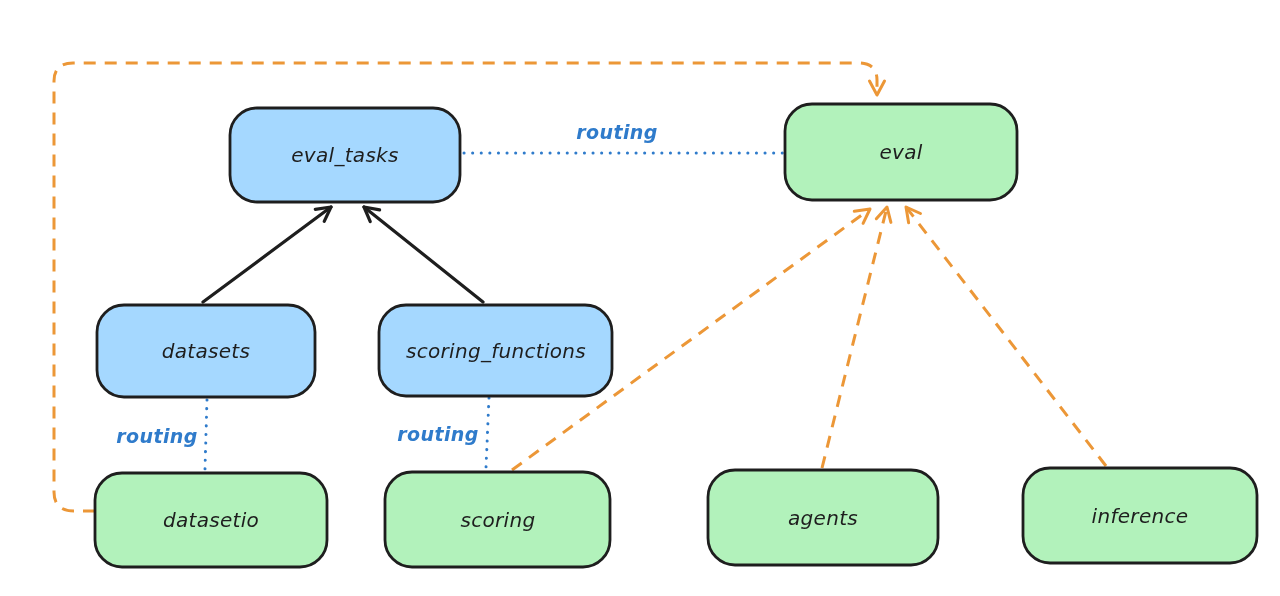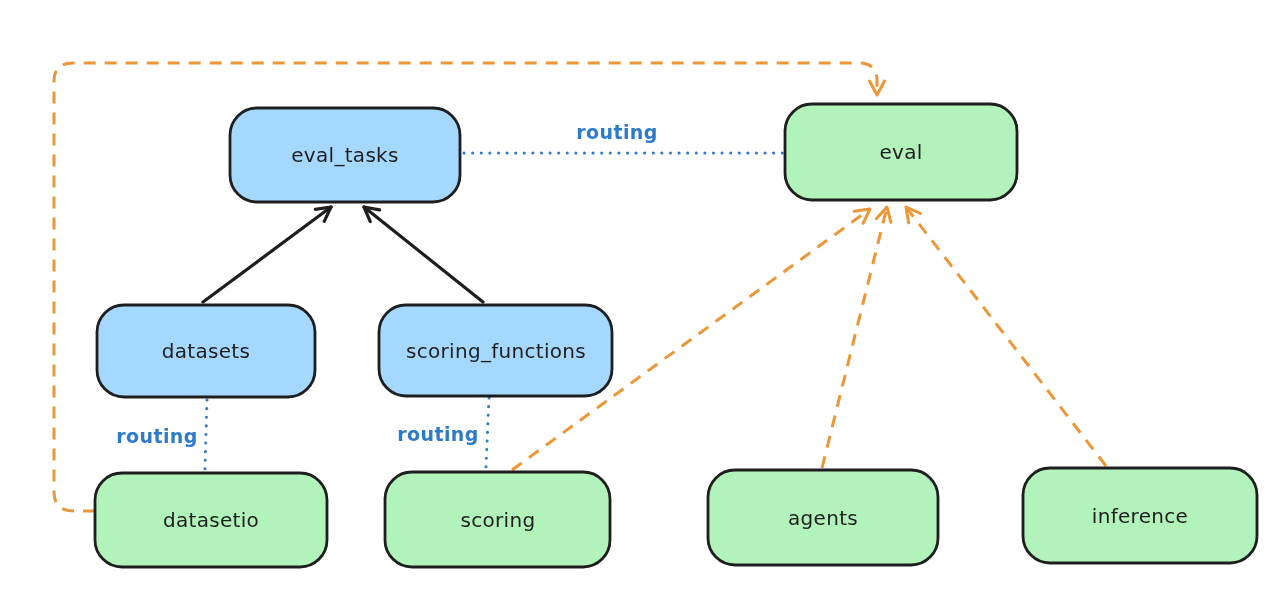--- a/index.html
+++ b/index.html
@@ -6,20 +6,21 @@
     margin: 0;
     padding: 0;
     background: #ffffff;
   }
   .diagram-wrap {
     position: relative;
     width: 1280px;
     height: 596px;
     background: #ffffff;
     overflow: hidden;
+    font-style: italic;
   }
   svg { display: block; }
   .node-label {
     font-family: "DejaVu Sans", sans-serif;
     font-size: 20px;
     letter-spacing: 0.3px;
   }
   .edge-label {
     font-family: "DejaVu Sans", sans-serif;
     font-size: 19px;

